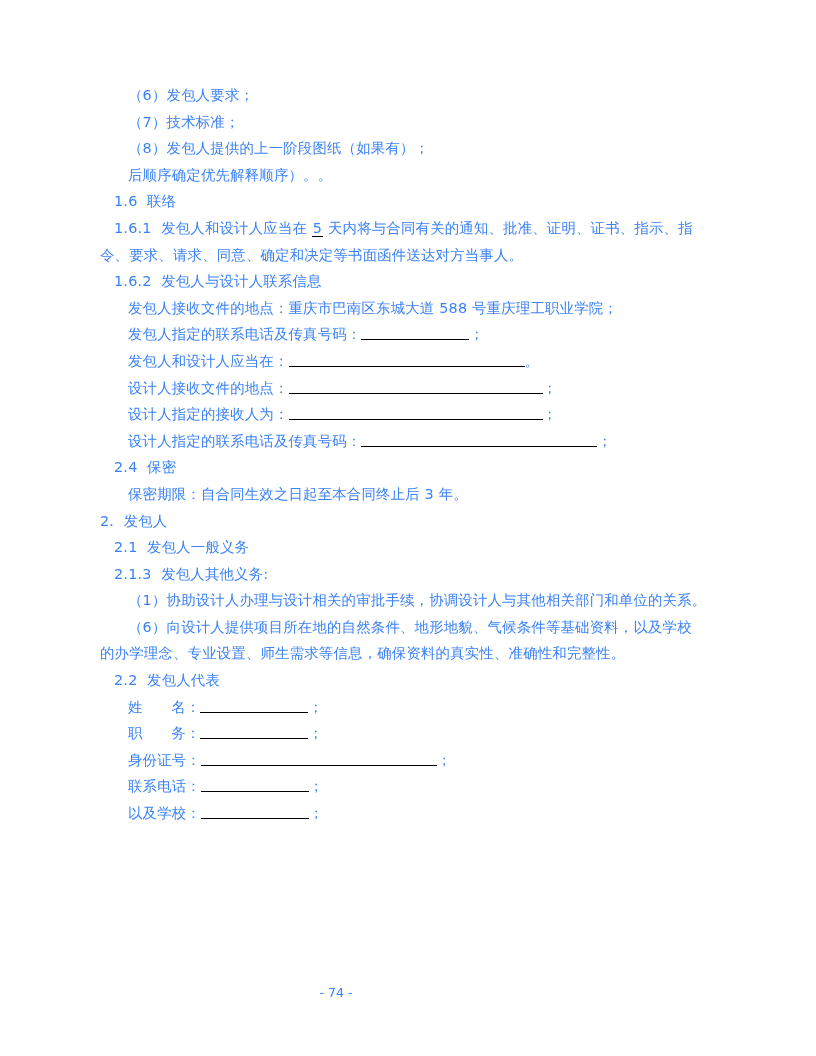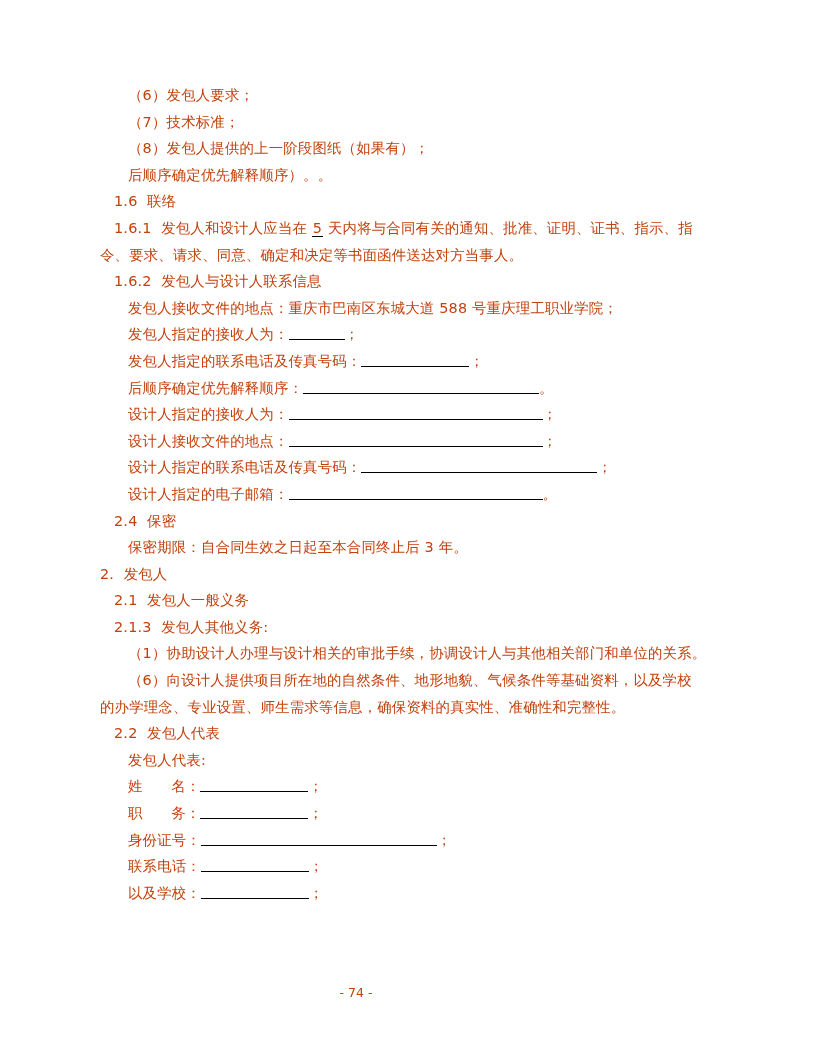--- a/index.html
+++ b/index.html
@@ -6,21 +6,21 @@
     margin: 0;
     padding: 0;
     background: #ffffff;
   }
   .page {
     position: relative;
     width: 816px;
     height: 1056px;
     background: #ffffff;
     font-family: "DejaVu Sans", "Liberation Sans", sans-serif;
-    color: #c2410c;
+    color: #3b82f6;
     box-sizing: border-box;
   }
   .content {
     position: absolute;
     left: 100px;
     top: 82px;
     width: 650px;
   }
   .line {
     font-size: 14.4px;
@@ -66,54 +66,50 @@
     padding: 0 1px;
   }
   .footer {
     position: absolute;
     left: 0;
     top: 985px;
     width: 672px;
     text-align: center;
     font-size: 12.5px;
     font-family: "DejaVu Sans", "Liberation Sans", sans-serif;
-    margin-left: 20px;
   }
 </style>
 </head>
 <body>
 
 <div class="page">
   <div class="content" id="body-container">
       <div class="line ind-2"><span>（6）发包人要求；</span></div>
       <div class="line ind-2"><span>（7）技术标准；</span></div>
       <div class="line ind-2"><span>（8）发包人提供的上一阶段图纸（如果有）；</span></div>
       <div class="line ind-2"><span>后顺序确定优先解释顺序）。。</span></div>
       <div class="line ind-1"><span>1.6  联络</span></div>
       <div class="line ind-1"><span>1.6.1  发包人和设计人应当在 </span><span class="u-num">5</span><span> 天内将与合同有关的通知、批准、证明、证书、指示、指</span></div>
       <div class="line ind-0"><span>令、要求、请求、同意、确定和决定等书面函件送达对方当事人。</span></div>
       <div class="line ind-1"><span>1.6.2  发包人与设计人联系信息</span></div>
       <div class="line ind-2"><span>发包人接收文件的地点：重庆市巴南区东城大道 588 号重庆理工职业学院；</span></div>
-      <div class="line ind-2"><span>发包人指定的接收人为：</span><span class="u-short"></span><span>；</span></div>
       <div class="line ind-2"><span>发包人指定的联系电话及传真号码：</span><span class="u-med"></span><span>；</span></div>
-      <div class="line ind-2"><span>后顺序确定优先解释顺序：</span><span class="u-long"></span><span>。</span></div>
+      <div class="line ind-2"><span>发包人和设计人应当在：</span><span class="u-long"></span><span>。</span></div>
+      <div class="line ind-2"><span>设计人接收文件的地点：</span><span class="u-xlong"></span><span>；</span></div>
       <div class="line ind-2"><span>设计人指定的接收人为：</span><span class="u-xlong"></span><span>；</span></div>
-      <div class="line ind-2"><span>设计人接收文件的地点：</span><span class="u-xlong"></span><span>；</span></div>
       <div class="line ind-2"><span>设计人指定的联系电话及传真号码：</span><span class="u-long"></span><span>；</span></div>
-      <div class="line ind-2"><span>设计人指定的电子邮箱：</span><span class="u-xlong"></span><span>。</span></div>
       <div class="line ind-1"><span>2.4  保密</span></div>
       <div class="line ind-2"><span>保密期限：自合同生效之日起至本合同终止后 3 年。</span></div>
       <div class="line ind-0"><span>2.  发包人</span></div>
       <div class="line ind-1"><span>2.1  发包人一般义务</span></div>
       <div class="line ind-1"><span>2.1.3  发包人其他义务:</span></div>
       <div class="line ind-2"><span>（1）协助设计人办理与设计相关的审批手续，协调设计人与其他相关部门和单位的关系。</span></div>
       <div class="line ind-2"><span>（6）向设计人提供项目所在地的自然条件、地形地貌、气候条件等基础资料，以及学校</span></div>
       <div class="line ind-0"><span>的办学理念、专业设置、师生需求等信息，确保资料的真实性、准确性和完整性。</span></div>
       <div class="line ind-1"><span>2.2  发包人代表</span></div>
-      <div class="line ind-2"><span>发包人代表:</span></div>
       <div class="line ind-2"><span>姓      名：</span><span class="u-med"></span><span>；</span></div>
       <div class="line ind-2"><span>职      务：</span><span class="u-med"></span><span>；</span></div>
       <div class="line ind-2"><span>身份证号：</span><span class="u-long"></span><span>；</span></div>
       <div class="line ind-2"><span>联系电话：</span><span class="u-med"></span><span>；</span></div>
       <div class="line ind-2"><span>以及学校：</span><span class="u-med"></span><span>；</span></div>
     </div>
   <div class="footer">- 74 -</div>
 </div>
 
 </body></html>

